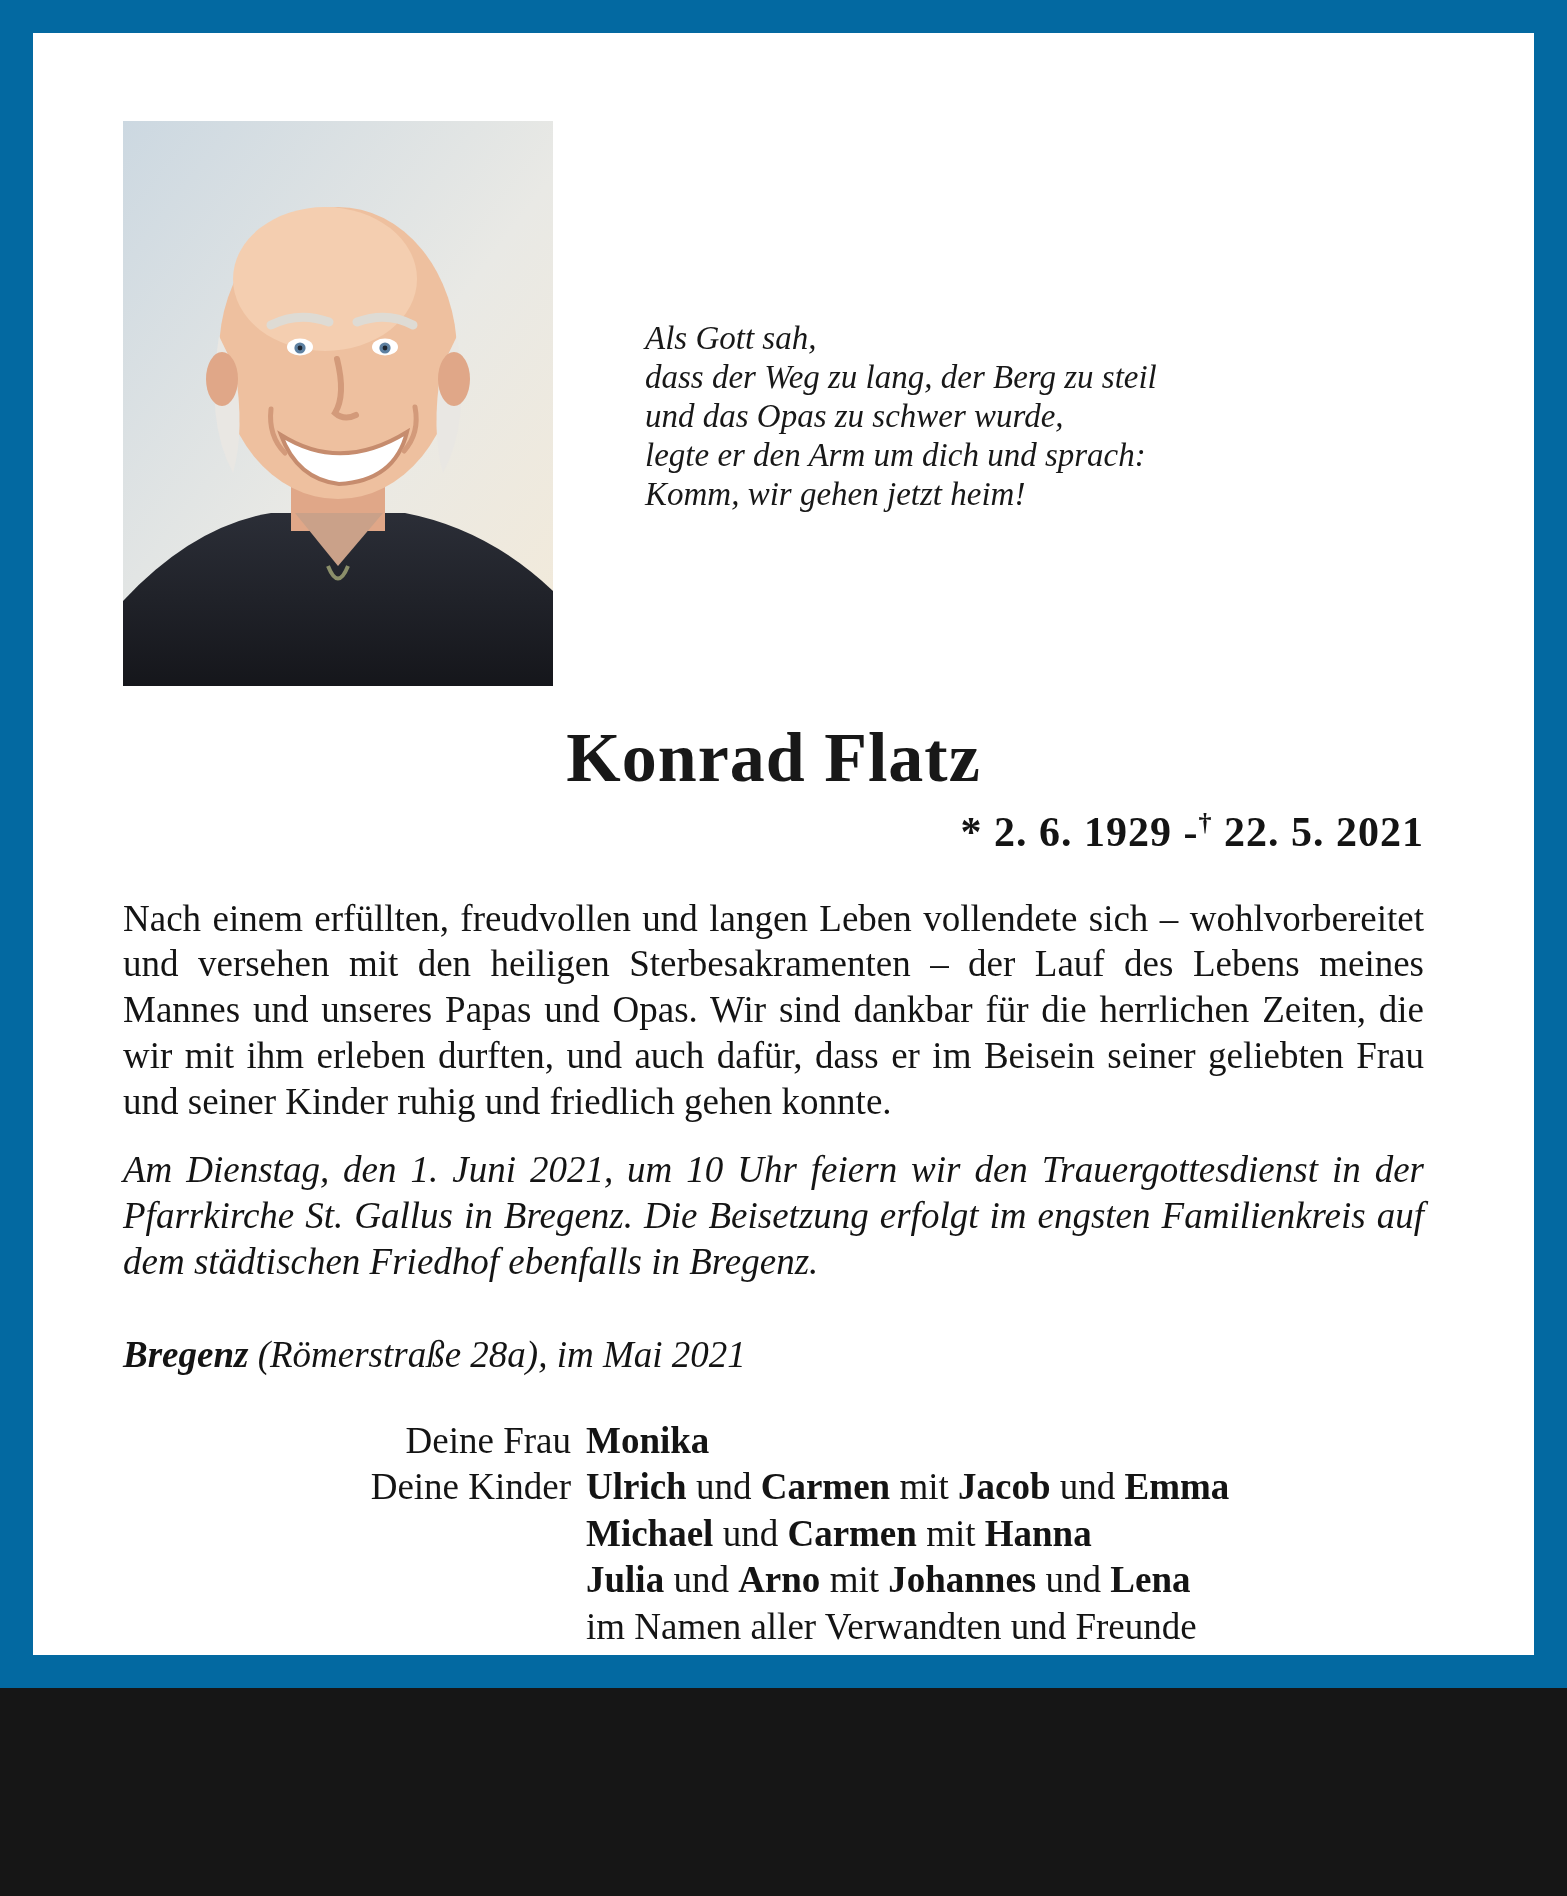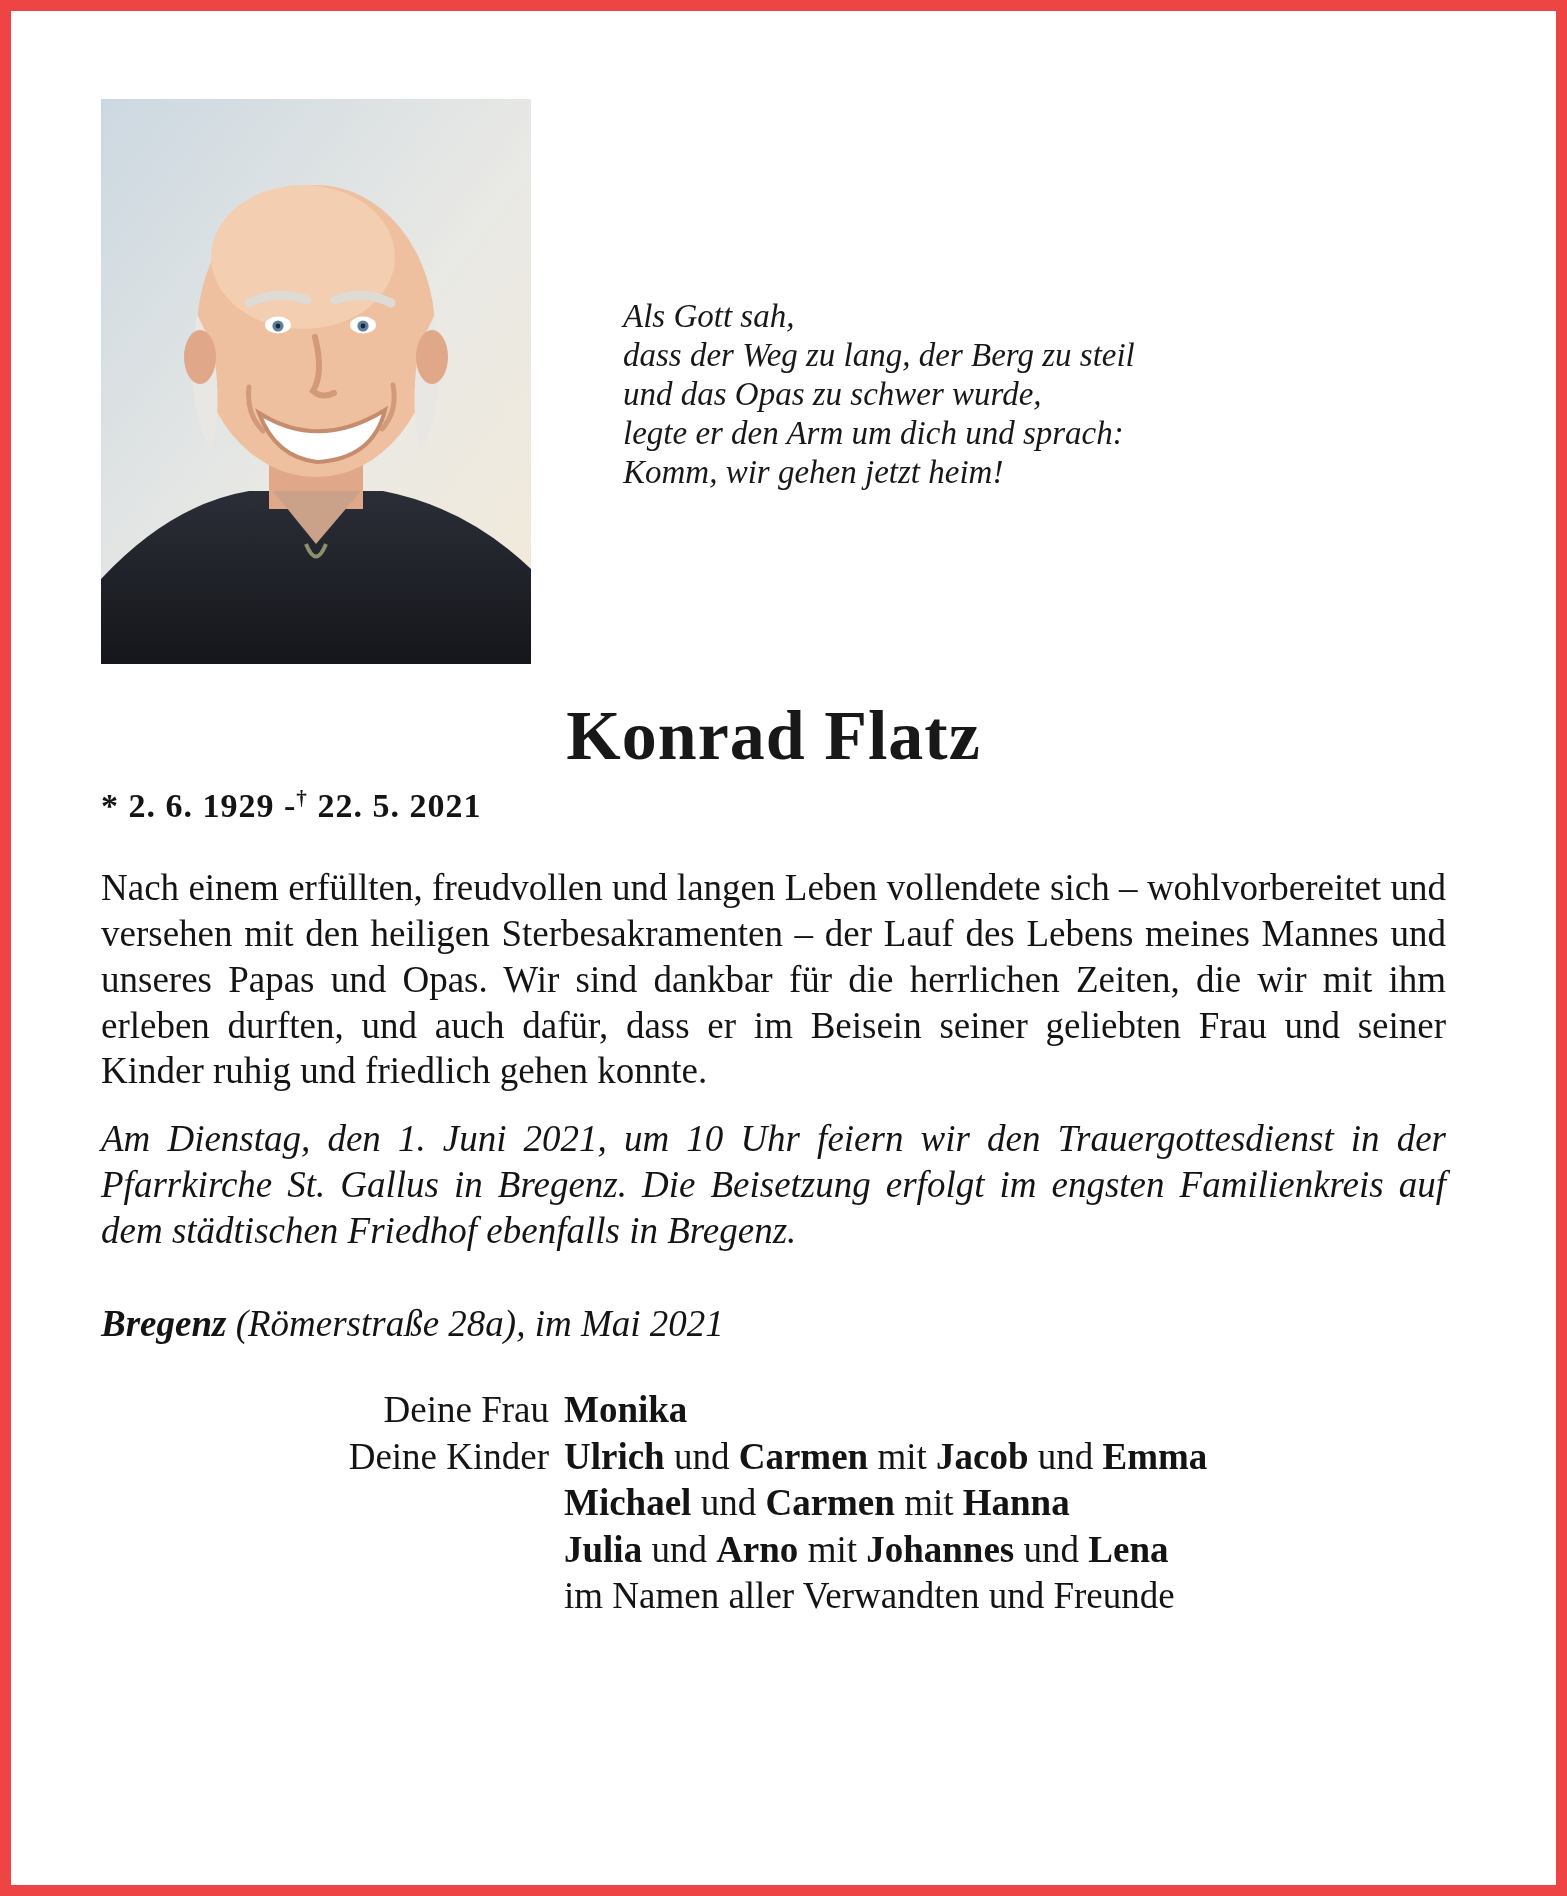--- a/index.html
+++ b/index.html
@@ -1,21 +1,21 @@
 <!DOCTYPE html>
 <html><head>
 <meta charset="utf-8">
 <style>
   html, body { margin: 0; padding: 0; background: #161616; }
   .page {
     width: 1567px;
-    height: 1896px;
-    background: #ef4444;
+    height: 1688px;
+    background: #0369a1;
     box-sizing: border-box;
-    padding: 11px;
+    padding: 33px;
     position: relative;
   }
   .paper {
     width: 100%;
     height: 100%;
     background: #ffffff;
     box-sizing: border-box;
     padding: 88px 110px 0 90px;
     font-family: "Liberation Serif", serif;
     color: #141414;
@@ -45,22 +45,22 @@
     margin: 34px 0 0 0;
     text-align: center;
     font-size: 70px;
     line-height: 1.08;
     font-weight: 700;
     letter-spacing: 1px;
     color: #181818;
   }
   .dates {
     margin-top: 12px;
-    text-align: left;
-    font-size: 34px;
+    text-align: right;
+    font-size: 42px;
     font-weight: bold;
     letter-spacing: 1px;
   }
   .dates sup { font-size: 0.62em; }
   .body-par {
     margin: 0;
     margin-top: 40px;
     font-size: 37px;
     line-height: 1.24;
     text-align: justify;

